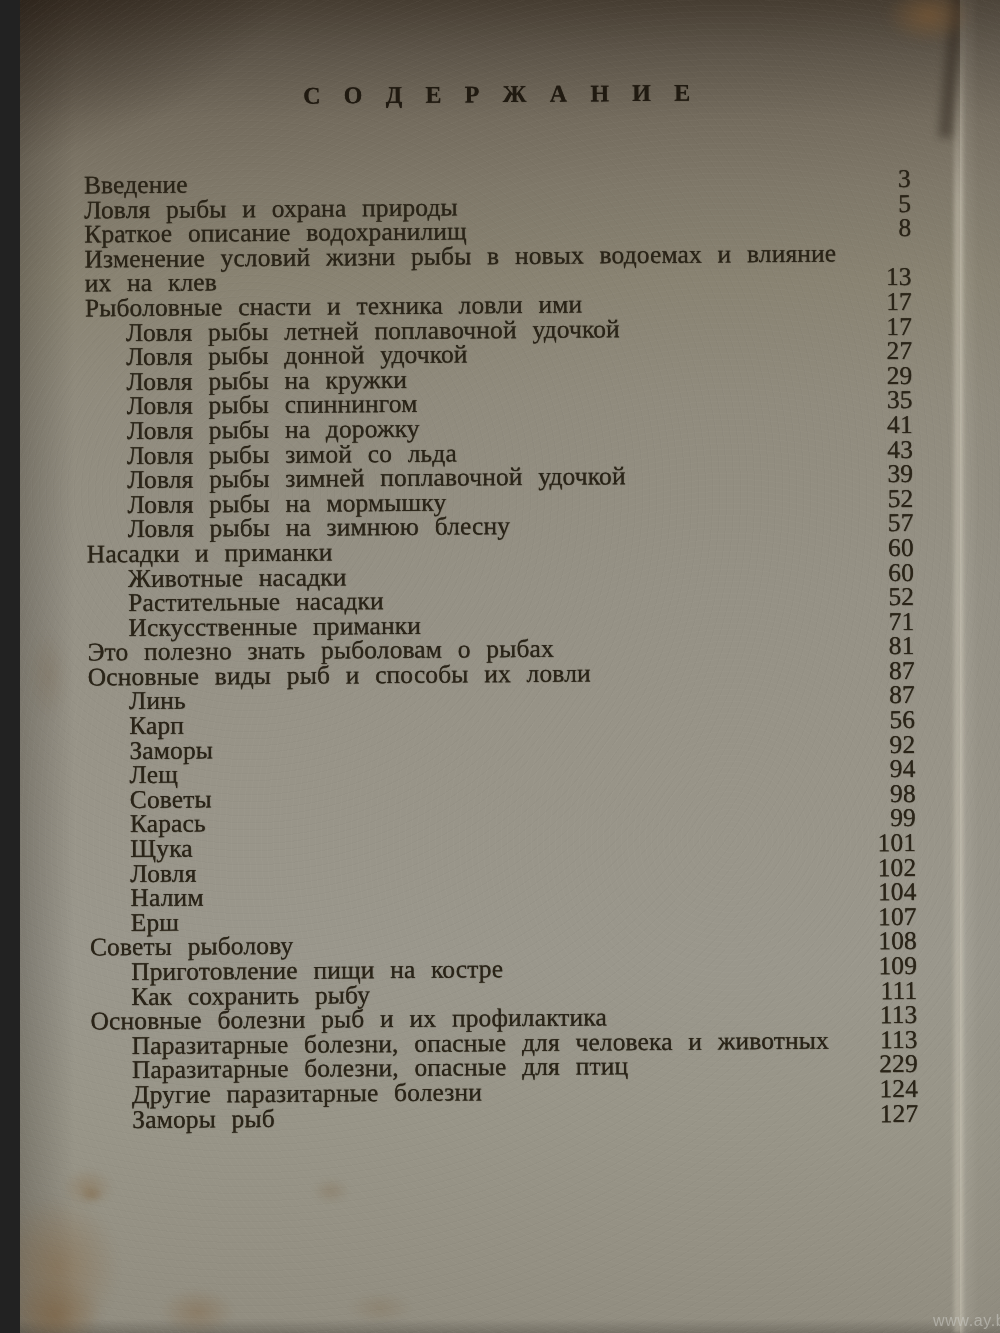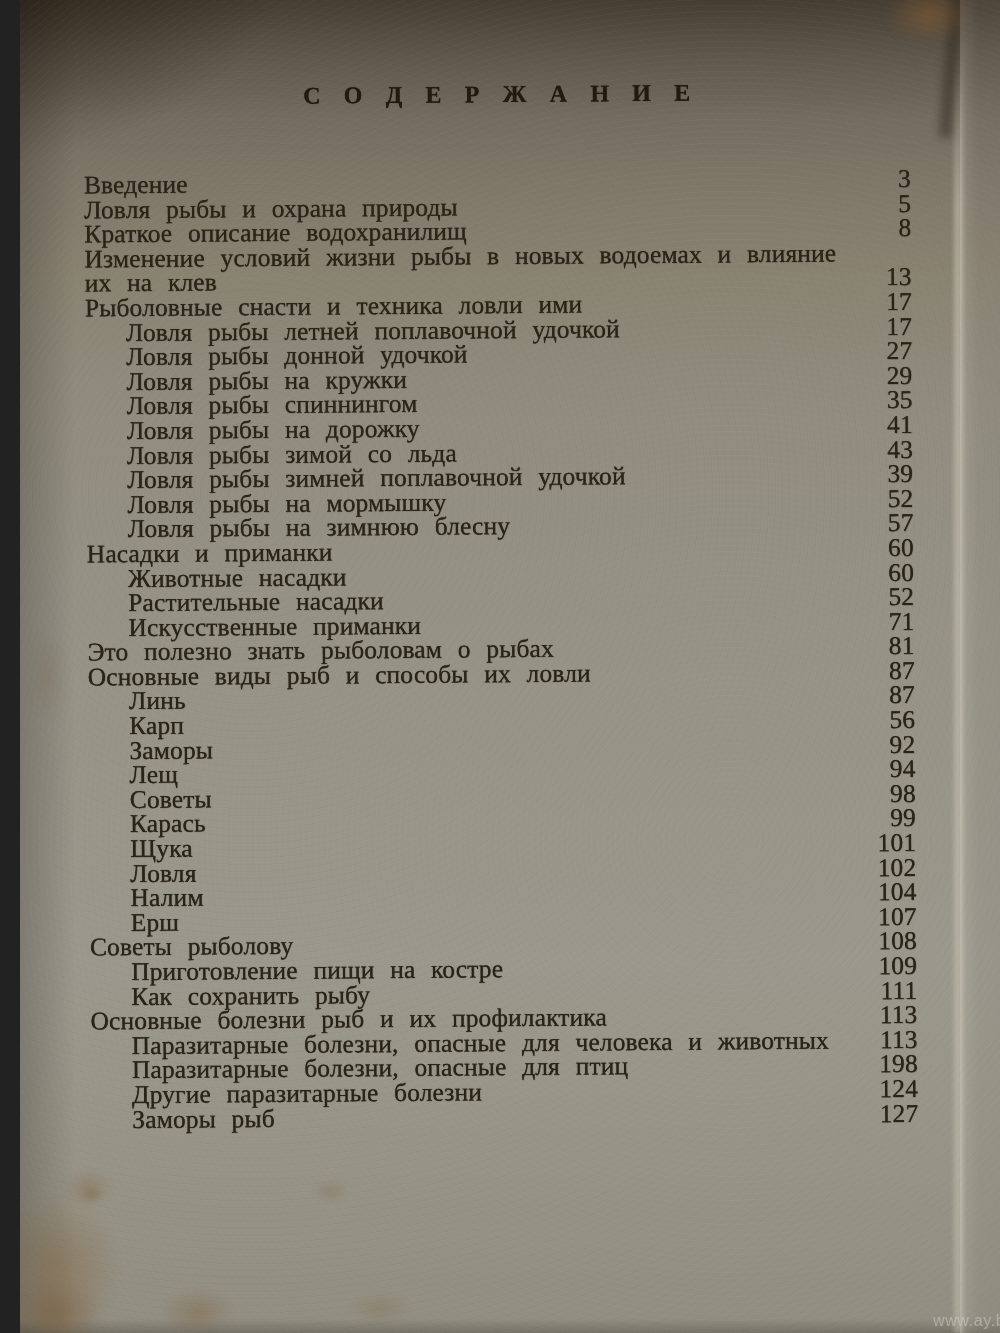--- a/index.html
+++ b/index.html
@@ -329,21 +329,21 @@
           <span class="entry-page">113</span>
         </div>
 
         <div class="entry level-1">
           <span class="entry-text">Паразитарные болезни, опасные для человека и животных</span>
           <span class="entry-page">113</span>
         </div>
 
         <div class="entry level-1">
           <span class="entry-text">Паразитарные болезни, опасные для птиц</span>
-          <span class="entry-page">198</span>
+          <span class="entry-page">229</span>
         </div>
 
         <div class="entry level-1">
           <span class="entry-text">Другие паразитарные болезни</span>
           <span class="entry-page">124</span>
         </div>
 
         <div class="entry level-1">
           <span class="entry-text">Заморы рыб</span>
           <span class="entry-page">127</span>

